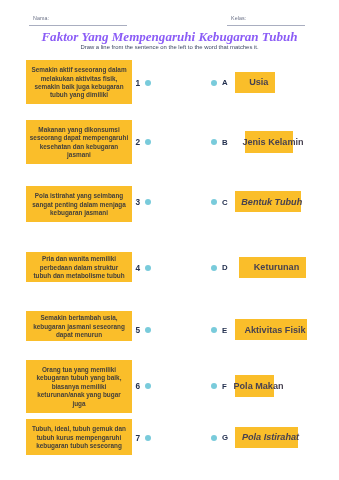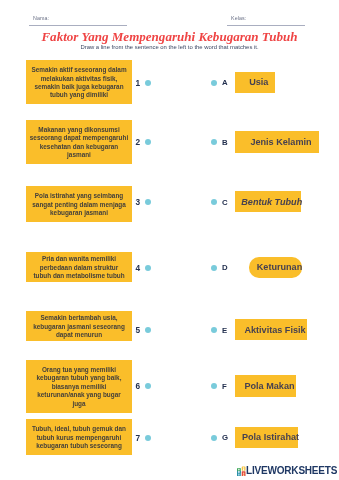--- a/index.html
+++ b/index.html
@@ -1,20 +1,20 @@
 <!DOCTYPE html>
 <html><head>
 <meta charset="utf-8">
 <style>
   html,body{margin:0;padding:0;}
   body{width:339px;height:480px;background:#ffffff;font-family:"Liberation Sans",sans-serif;overflow:hidden;position:relative;-webkit-font-smoothing:antialiased;}
   .page{position:absolute;left:0;top:0;width:339px;height:480px;}
   .hdr-field{position:absolute;font-size:5.3px;color:#6a7086;letter-spacing:.1px;}
   .hdr-line{position:absolute;height:1px;background:#a9aec0;}
-  .title{position:absolute;left:0;width:339px;text-align:center;font-family:"Liberation Serif",serif;font-weight:bold;font-style:italic;color:#ef4444;font-size:13.05px;}
+  .title{position:absolute;left:0;width:339px;text-align:center;font-family:"Liberation Serif",serif;font-weight:bold;font-style:italic;color:#8b5cf6;font-size:13.05px;}
   .subtitle{position:absolute;left:0;width:339px;text-align:center;font-size:5.9px;color:#3c4763;}
   .qbox{position:absolute;left:26px;width:106px;background:#FABE2A;color:#44403b;font-weight:bold;font-size:6.4px;line-height:8.4px;text-align:center;display:flex;flex-direction:column;align-items:center;justify-content:center;box-sizing:border-box;padding-top:1.6px;}
   .qnum{position:absolute;font-weight:bold;font-size:8.3px;color:#23304f;text-align:right;width:10px;line-height:8.3px;}
   .dot{position:absolute;width:6px;height:6px;border-radius:50%;background:#79cbdb;}
   .abox{position:absolute;background:#FABE2A;color:#474150;font-weight:bold;font-size:9.1px;display:flex;align-items:center;justify-content:center;box-sizing:border-box;white-space:nowrap;padding-left:8px;}
   .alet{position:absolute;font-weight:bold;font-size:7.8px;color:#23304f;line-height:7.8px;}
   .logo{position:absolute;display:flex;align-items:flex-end;}
   .logo-mark{display:block;margin-right:.6px;}
   .logo-text{font-weight:bold;font-size:10px;color:#1f3864;letter-spacing:-0.2px;line-height:10.6px;}
 </style>
@@ -84,48 +84,31 @@
       </div>
       <div class="qnum" style="left: 130px; top: 434.1px;">7</div>
       <div class="dot" style="left: 145px; top: 434.5px;"></div>
     </div>
   <div id="answers">
       <div class="dot" style="left: 211px; top: 79.5px;"></div>
       <div class="alet" style="left: 222px; top: 79.4px;">A</div>
       <div class="abox" style="left: 235px; top: 71.9px; height: 21.2px; width: 39.5px;">Usia</div>
       <div class="dot" style="left: 211px; top: 138.7px;"></div>
       <div class="alet" style="left: 222px; top: 138.6px;">B</div>
-      <div class="abox" style="left: 235px; top: 130.5px; height: 22.4px; width: 84px;">Jenis Kelamin</div>
+      <div class="abox" style="left: 245px; top: 130.5px; height: 22.4px; width: 48px;">Jenis Kelamin</div>
       <div class="dot" style="left: 211px; top: 198.7px;"></div>
       <div class="alet" style="left: 222px; top: 198.6px;">C</div>
       <div class="abox" style="left: 235px; top: 191.2px; height: 21px; width: 65.5px; font-style: italic;">Bentuk Tubuh</div>
       <div class="dot" style="left: 211px; top: 264.5px;"></div>
       <div class="alet" style="left: 222px; top: 264.4px;">D</div>
-      <div class="abox" style="left: 249px; top: 256.9px; height: 21.2px; width: 53px; border-radius: 10px;">Keturunan</div>
+      <div class="abox" style="left: 239px; top: 256.9px; height: 21.2px; width: 67px;">Keturunan</div>
       <div class="dot" style="left: 211px; top: 326.6px;"></div>
       <div class="alet" style="left: 222px; top: 326.5px;">E</div>
       <div class="abox" style="left: 235px; top: 318.9px; height: 21.4px; width: 72px;">Aktivitas Fisik</div>
       <div class="dot" style="left: 211px; top: 382.85px;"></div>
       <div class="alet" style="left: 222px; top: 382.75px;">F</div>
-      <div class="abox" style="left: 235px; top: 375.1px; height: 21.5px; width: 61px;">Pola Makan</div>
+      <div class="abox" style="left: 235px; top: 375.1px; height: 21.5px; width: 39px;">Pola Makan</div>
       <div class="dot" style="left: 211px; top: 434.5px;"></div>
       <div class="alet" style="left: 222px; top: 434.4px;">G</div>
-      <div class="abox" style="left: 235px; top: 426.7px; height: 21.6px; width: 63px;">Pola Istirahat</div>
+      <div class="abox" style="left: 235px; top: 426.7px; height: 21.6px; width: 63px; font-style: italic;">Pola Istirahat</div>
     </div>
 
-  <div class="logo" style="left:237px;top:465.5px;">
-    <svg class="logo-mark" width="8.5" height="10.5" viewBox="0 0 18 22">
-      <rect x="0" y="4" width="8" height="12" rx="1" fill="#3aa655"></rect>
-      <rect x="10" y="1" width="8" height="9" rx="1" fill="#f5c342"></rect>
-      <rect x="0" y="10" width="8" height="12" rx="1" fill="#2d8fa8"></rect>
-      <rect x="10" y="11" width="8" height="11" rx="1" fill="#e0493f"></rect>
-      <circle cx="4" cy="7" r="1.7" fill="#ffffff"></circle>
-      <circle cx="14" cy="4" r="1.5" fill="#ffffff"></circle>
-      <circle cx="4" cy="14" r="1.6" fill="#bfe8f2"></circle>
-      <circle cx="14" cy="15" r="1.6" fill="#ffd9a0"></circle>
-      <rect x="2.6" y="9.4" width="2.8" height="4" rx="1.2" fill="#ffffff"></rect>
-      <rect x="12.6" y="6.2" width="2.8" height="3.4" rx="1.2" fill="#ffffff"></rect>
-      <rect x="2.6" y="16.4" width="2.8" height="4" rx="1.2" fill="#bfe8f2"></rect>
-      <rect x="12.6" y="17.4" width="2.8" height="4" rx="1.2" fill="#ffd9a0"></rect>
-    </svg>
-    <span class="logo-text">LIVEWORKSHEETS</span>
-  </div>
 </div>
 
 </body></html>

